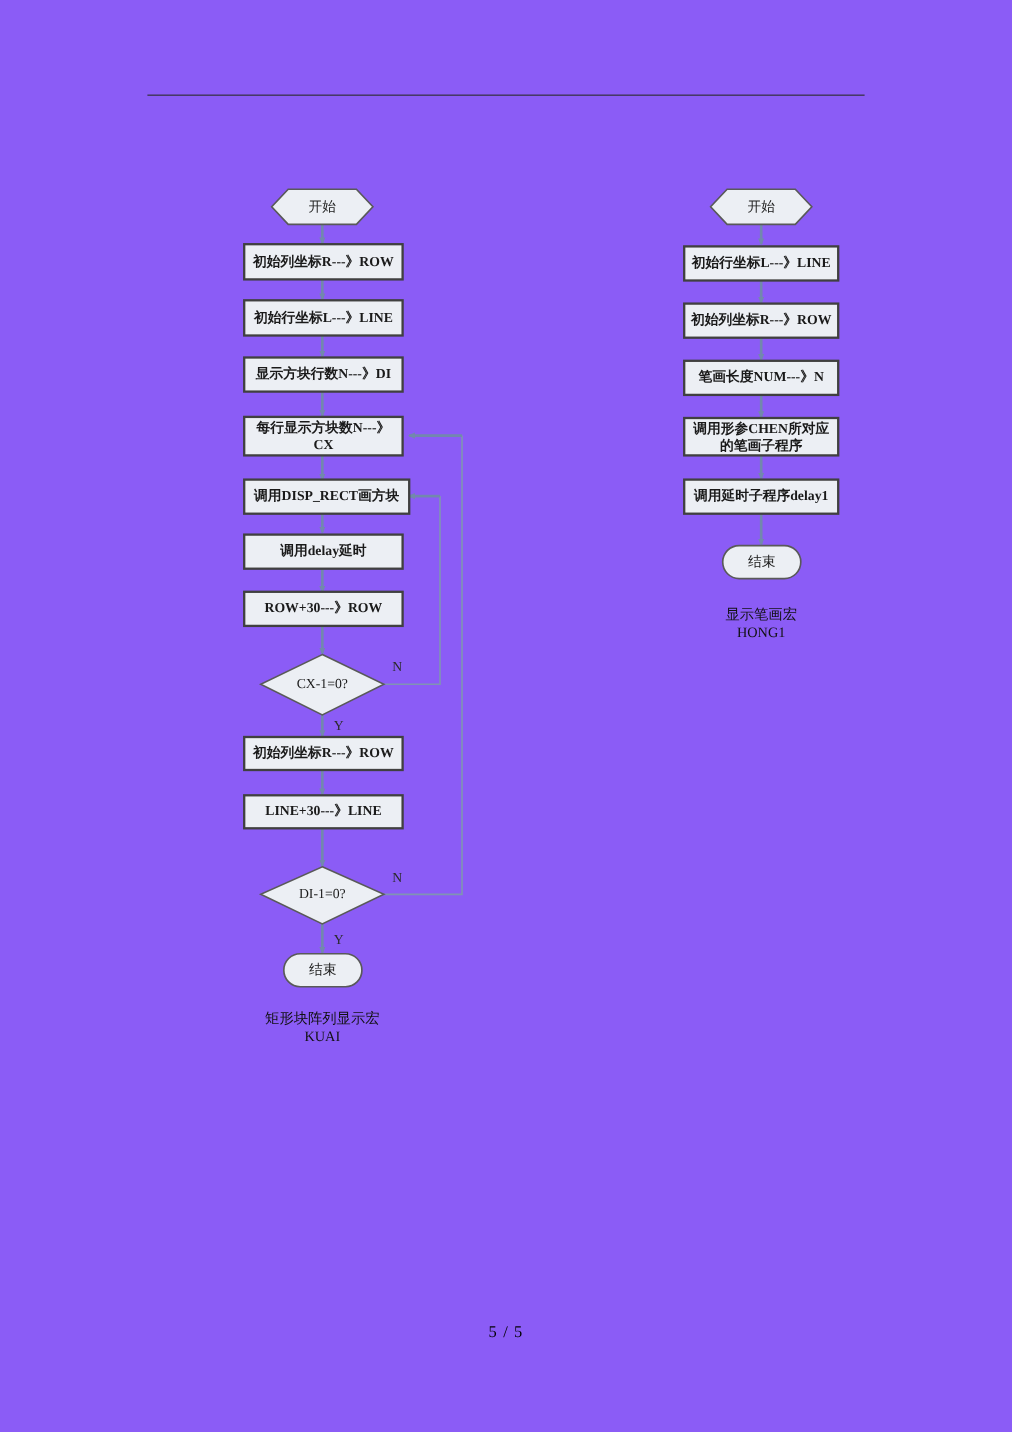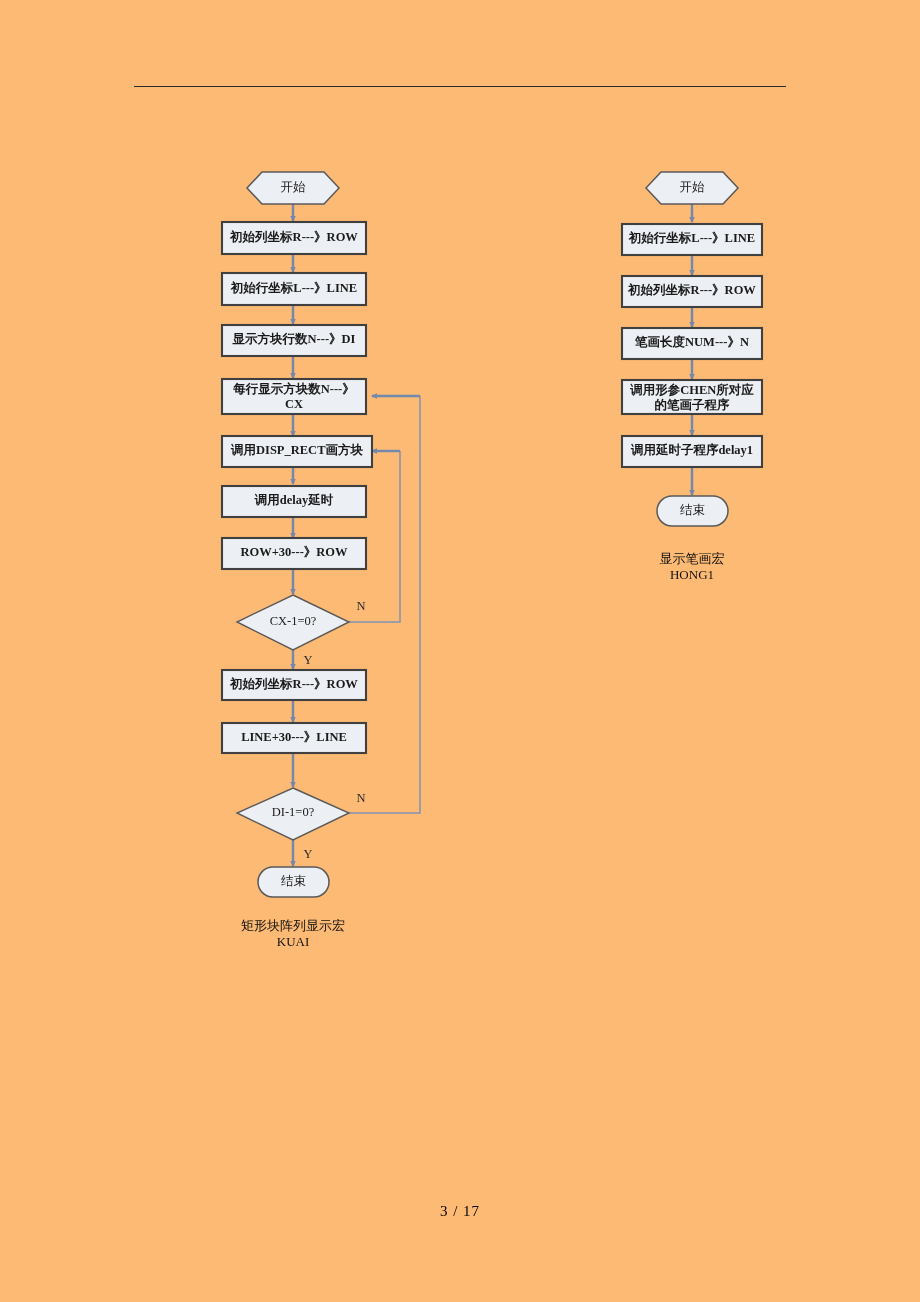--- a/index.html
+++ b/index.html
@@ -9,21 +9,21 @@
     background: #ffffff;
   }
   body {
     font-family: "Liberation Serif", "DejaVu Serif", serif;
     color: #000000;
   }
   #page {
     position: relative;
     width: 920px;
     height: 1302px;
-    background: #fdba74;
+    background: #8b5cf6;
     overflow: hidden;
   }
   
   #header-rule {
     position: absolute;
     left: 134px;
     top: 86px;
     width: 652px;
     height: 0;
     border-top: 1.6px solid #2b2b2b;
@@ -248,15 +248,15 @@
       <text class="fc-text-term" x="692.5" y="511.5">结束</text>
     </g>
 
     <g>
       <text class="fc-caption" x="692" y="560">显示笔画宏</text>
       <text class="fc-caption" x="692" y="576">HONG1</text>
     </g>
 
   </svg>
 
-  <div id="footer">3 / 17</div>
+  <div id="footer">5 / 5</div>
 
 </div>
 
 </body></html>

